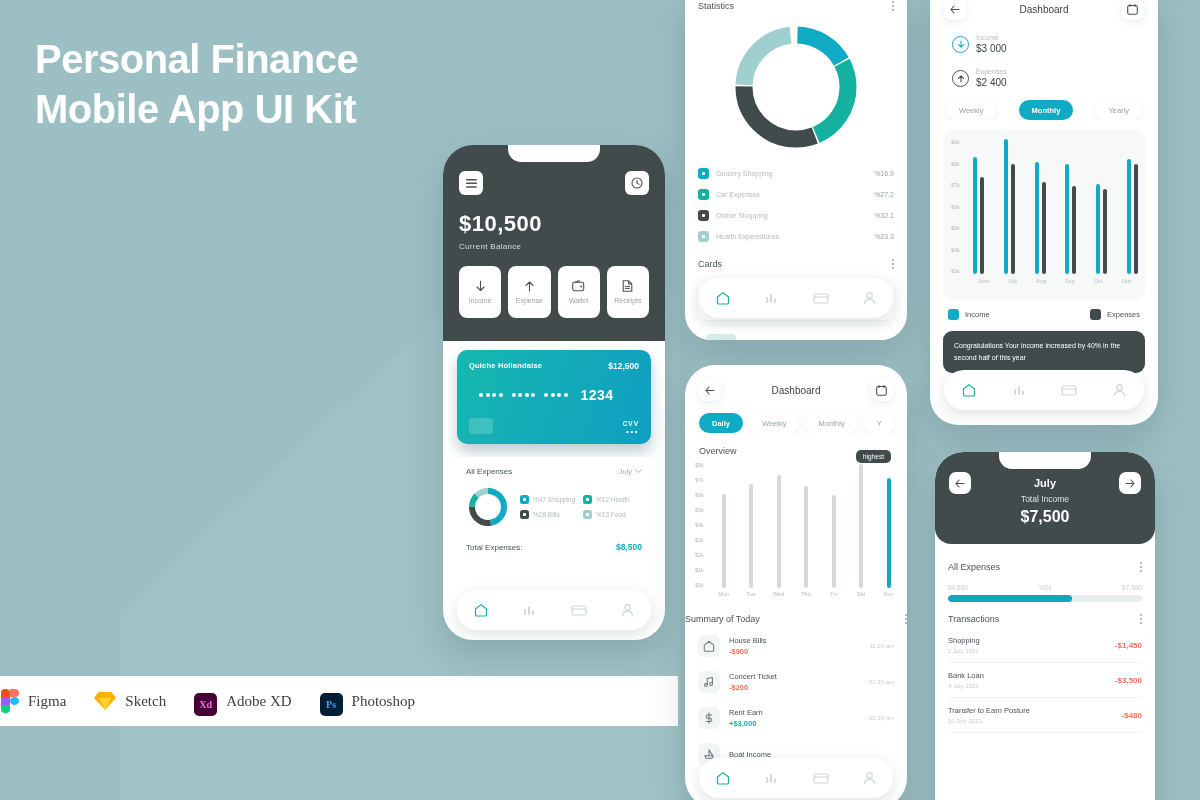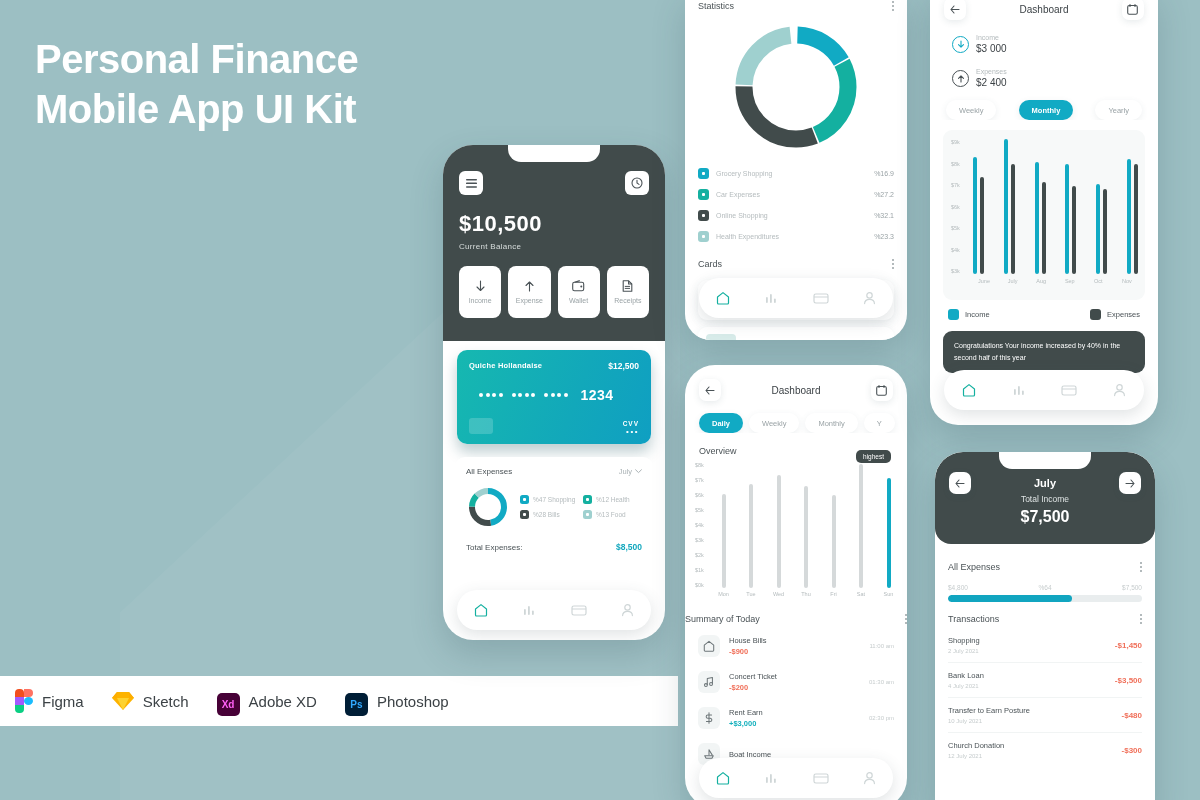--- a/index.html
+++ b/index.html
@@ -24,21 +24,21 @@
     font-size: 40px; font-weight: bold; line-height: 50px;
     letter-spacing: -0.5px;
   }
   .hero div { white-space: nowrap; }
   
   .logobar {
     position: absolute; left: 0; top: 676px;
     width: 678px; height: 50px;
     background: #ffffff;
     display: flex; align-items: center;
-    padding-left: 14px; gap: 28px;
+    padding-left: 0; gap: 28px; font-family: Liberation Serif, serif;
   }
   .logoitem { display: flex; align-items: center; gap: 9px; }
   .logoitem span.lbl { font-size: 15px; color: #3c4246; }
   .fig { width: 19px; height: 24px; position: relative; }
   .fig i { position: absolute; display: block; width: 9px; height: 8px; }
   .fig i:nth-child(1){ left:1px; top:0; background:#f24e1e; border-radius:4px 4px 0 0;}
   .fig i:nth-child(2){ left:10px; top:0; background:#ff7262; border-radius:0 4px 4px 0;}
   .fig i:nth-child(3){ left:1px; top:8px; background:#a259ff; border-radius:0 0 0 0;}
   .fig i:nth-child(4){ left:10px; top:8px; background:#1abcfe; border-radius:50%;}
   .fig i:nth-child(5){ left:1px; top:16px; background:#0acf83; border-radius:0 0 4px 4px;}
@@ -910,23 +910,16 @@
             </span>
           <span class="tv">-$3,500</span>
         </div>
         <div class="txrow">
           <span>
               <span class="tn" style="display:block">Transfer to Earn Posture</span>
               <span class="td" style="display:block">10 July 2021</span>
             </span>
           <span class="tv">-$480</span>
         </div>
-        <div class="txrow" style="border:none;">
-          <span>
-              <span class="tn" style="display:block">Church Donation</span>
-              <span class="td" style="display:block">12 July 2021</span>
-            </span>
-          <span class="tv">-$300</span>
-        </div>
       </div>
     </div>
   </div>
 </div>
 
 </body></html>

